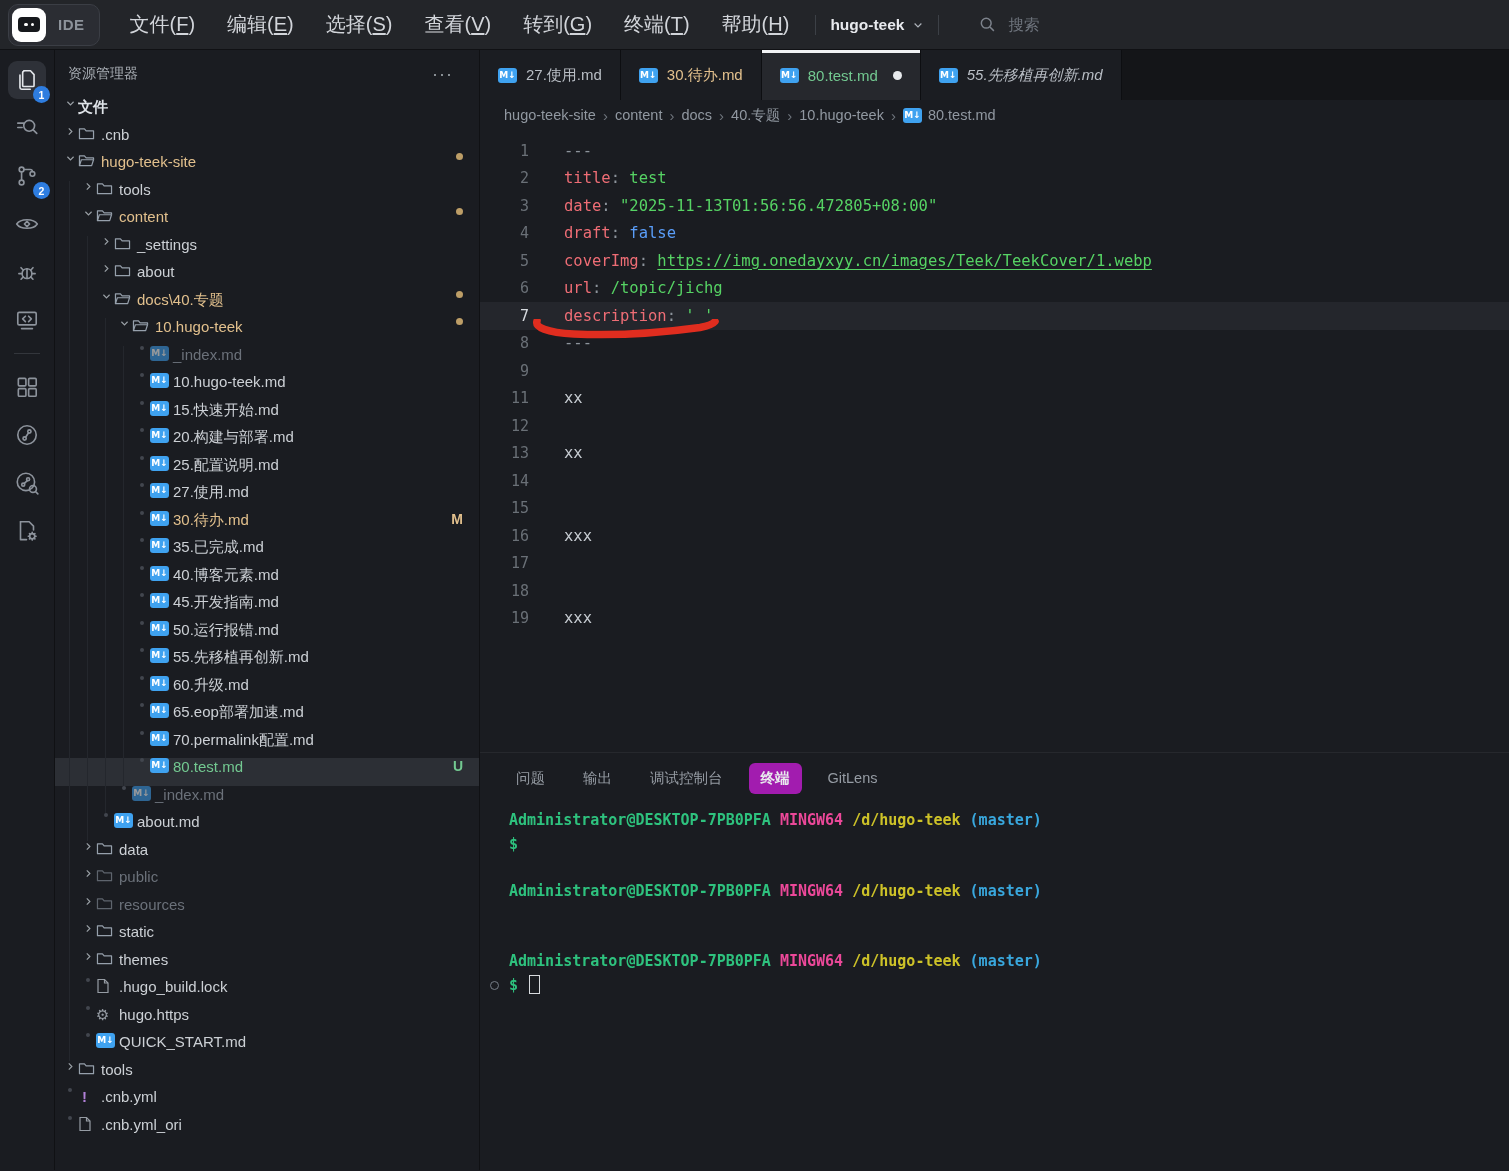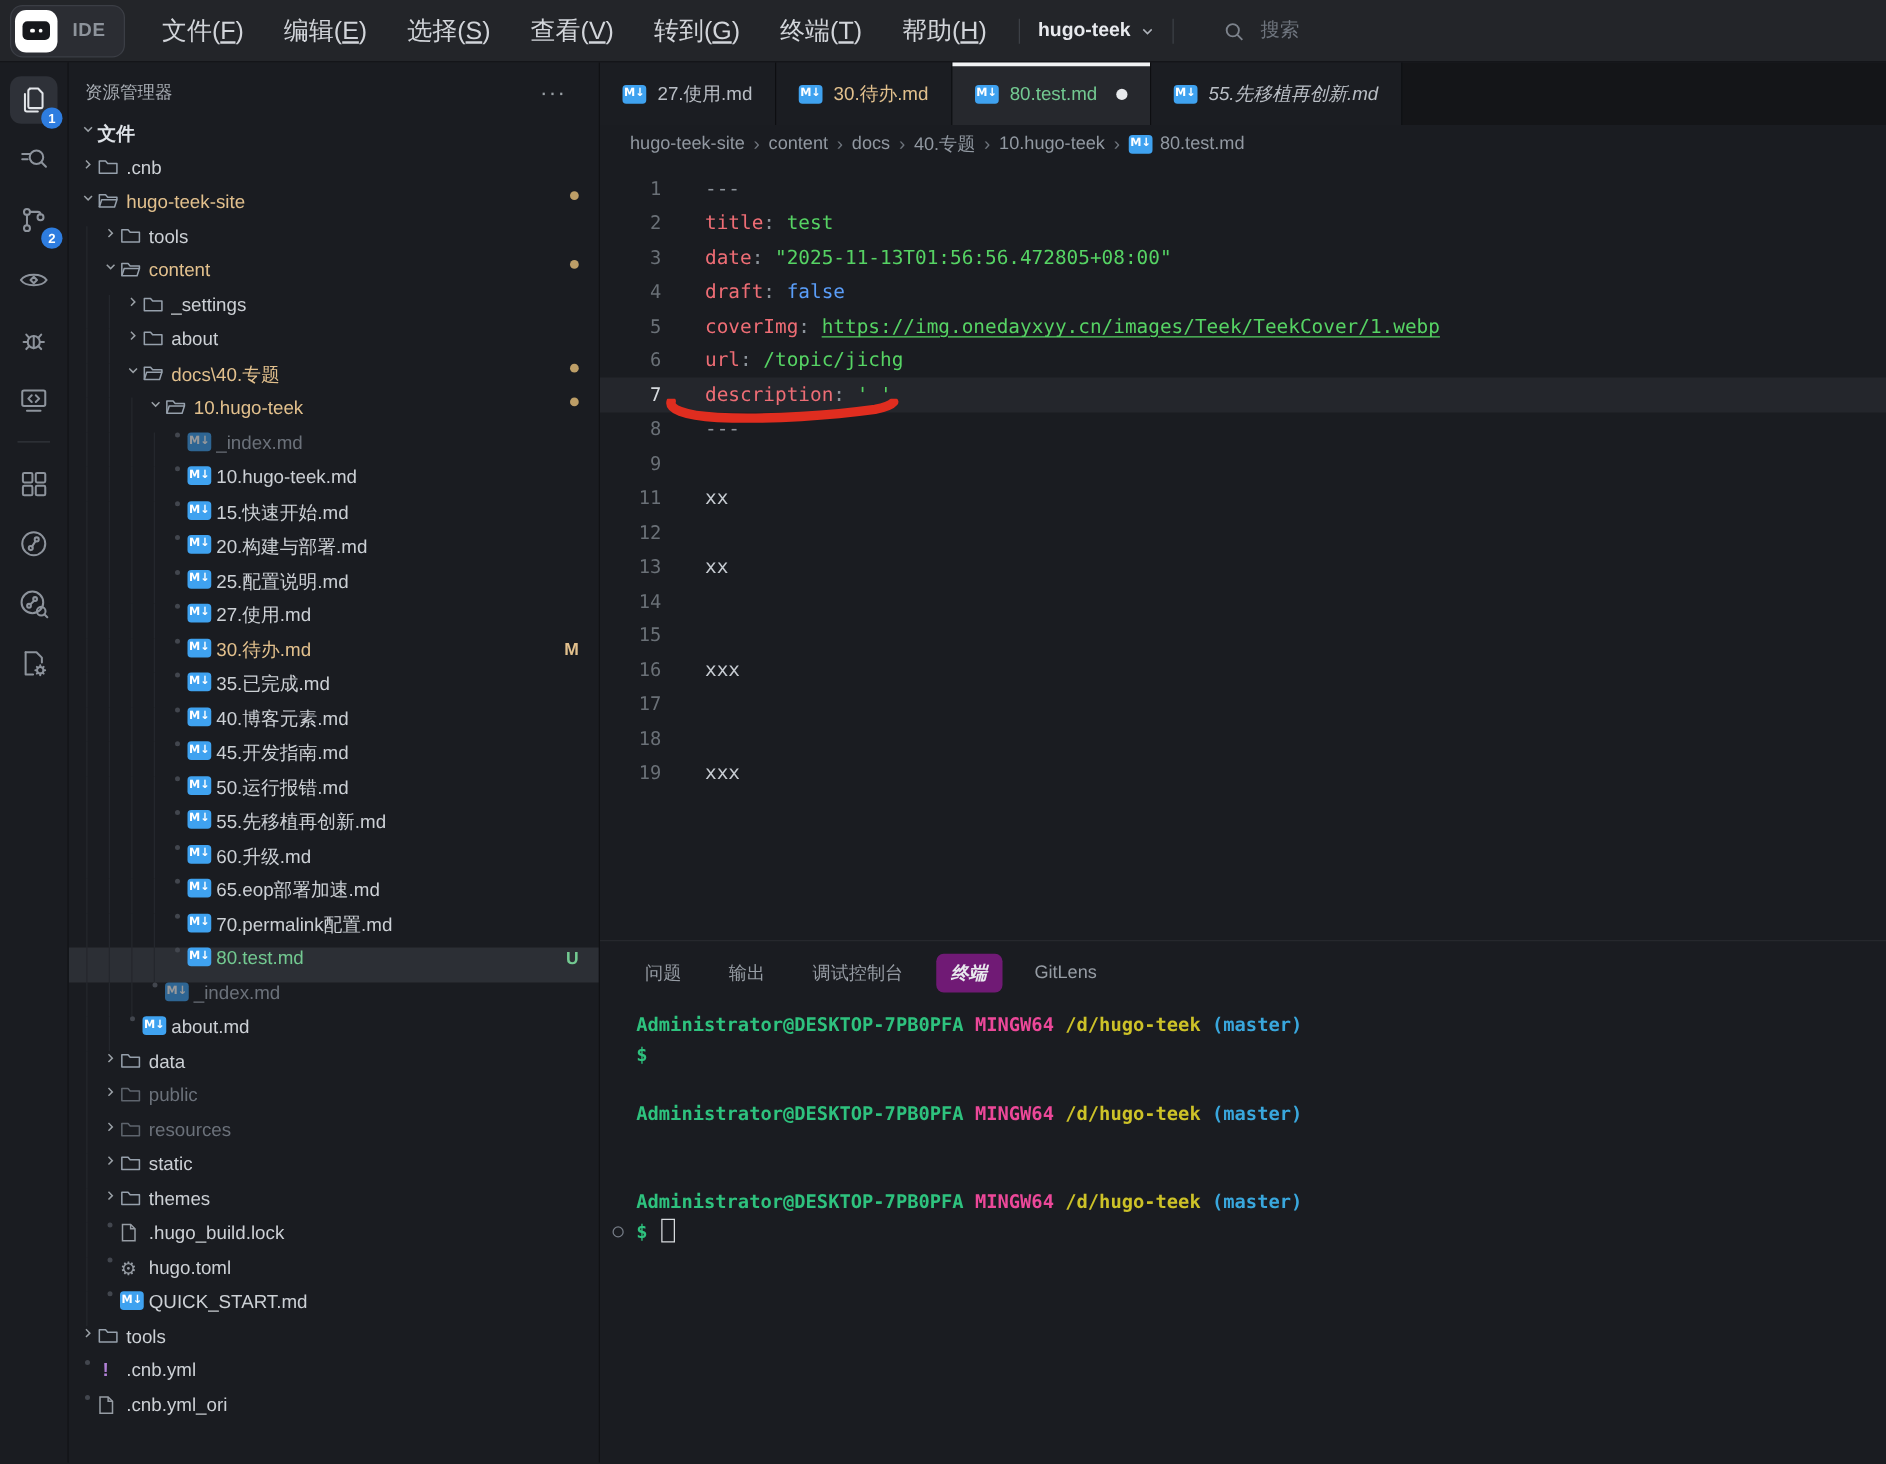--- a/index.html
+++ b/index.html
@@ -15,21 +15,21 @@
     display:flex; align-items:center; justify-content:center; }
   .logo-mark { width:22px; height:15px; background:#16181c; border-radius:4px;
     display:flex; align-items:center; justify-content:center; gap:3px; }
   .logo-mark i { width:3.5px; height:3.5px; border-radius:50%; background:#fff; display:block; }
   .ide-label { color:#8d939b; font-size:15px; font-weight:600; letter-spacing:.5px; }
   .menus { display:flex; align-items:center; gap:8px; }
   .menu-item { font-size:20px; color:#d2d5da; padding:5px 12px; border-radius:6px; white-space:nowrap; }
   .menu-item u { text-underline-offset:2px; }
   .tb-divider { width:1px; height:20px; background:#3c4046; margin:0 14px; }
   .project { display:flex; align-items:center; gap:8px; font-weight:700; font-size:15.5px; color:#e8eaee;text-align:right; }
-  .search-box { display:flex; align-items:flex-end; gap:12px; margin-left:26px; }
+  .search-box { display:flex; align-items:flex-start; gap:12px; margin-left:26px; }
   .search-box input { background:transparent; border:none; outline:none; color:#9aa0a8;
     font-size:15.5px; width:320px; font-family:inherit; }
   .search-box input::placeholder { color:#6f757e; }
 
   
   .frame { display:flex; height:1120px; }
 
   
   .activitybar { width:55px; background:#1a1c21; border-right:1px solid #101114;
     display:flex; flex-direction:column; align-items:center; padding-top:6px; flex:none; }
@@ -96,21 +96,21 @@
   .ltext { padding-left:35px; white-space:pre; }
   .tk-gray { color:#8d949c; } .tk-key { color:#ee6d75; } .tk-val { color:#56d364; }
   .tk-bool { color:#5a9df8; } .tk-fg { color:#c6cbd1; }
   .tk-link { color:#56d364; text-decoration:underline; text-underline-offset:3px; }
   .annotation { position:absolute; left:52px; top:17px; pointer-events:none; }
 
   
   .panel { flex:1; border-top:1px solid #26282d; display:flex; flex-direction:column; min-height:0; }
   .panel-tabs { height:50px; display:flex; align-items:center; gap:14px; padding-left:24px; flex:none; }
   .ptab { font-size:14.5px; color:#969ca4; padding:6px 12px; border-radius:6px; }
-  .ptab.active { background:#701a75; color:#e8eaed; font-weight:600;font-style:italic; }
+  .ptab.active { background:#a21caf; color:#e8eaed; font-weight:600; }
   .terminal { flex:1; font-family:"DejaVu Sans Mono",monospace; font-size:15px; font-weight:700;
     padding:6px 0 0 29px; line-height:23.5px; }
   .tline { height:23.5px; white-space:pre; position:relative; }
   .tm-green { color:#2ec27e; } .tm-magenta { color:#ec4899; } .tm-yellow { color:#cdc228; }
   .tm-cyan { color:#39a7dd; } .tm-fg { color:#c6cbd1; }
   .cursor-box { display:inline-block; width:11px; height:19px; border:1.5px solid #d7dade;
     vertical-align:-4px; margin-left:2px; }
   .cmd-ring { position:absolute; left:-19px; top:7px; width:9px; height:9px; border-radius:50%;
     border:1.5px solid #767d87; }
 </style>
@@ -707,21 +707,21 @@
             </svg>
           </span>
           <span class="tlabel c-normal">.hugo_build.lock</span>
         </div>
         <div class="trow" style="padding-left: 25px;">
           <span class="guide" style="left: 14px;"></span>
           <span class="twist">
             <span class="fdot"></span>
           </span>
           <span class="ticon gearicon">⚙</span>
-          <span class="tlabel c-normal">hugo.toml</span>
+          <span class="tlabel c-normal">hugo.https</span>
         </div>
         <div class="trow" style="padding-left: 25px;">
           <span class="guide" style="left: 14px;"></span>
           <span class="twist">
             <span class="fdot"></span>
           </span>
           <span class="ticon">
             <span class="mdicon">M↓</span>
           </span>
           <span class="tlabel c-normal">QUICK_START.md</span>

